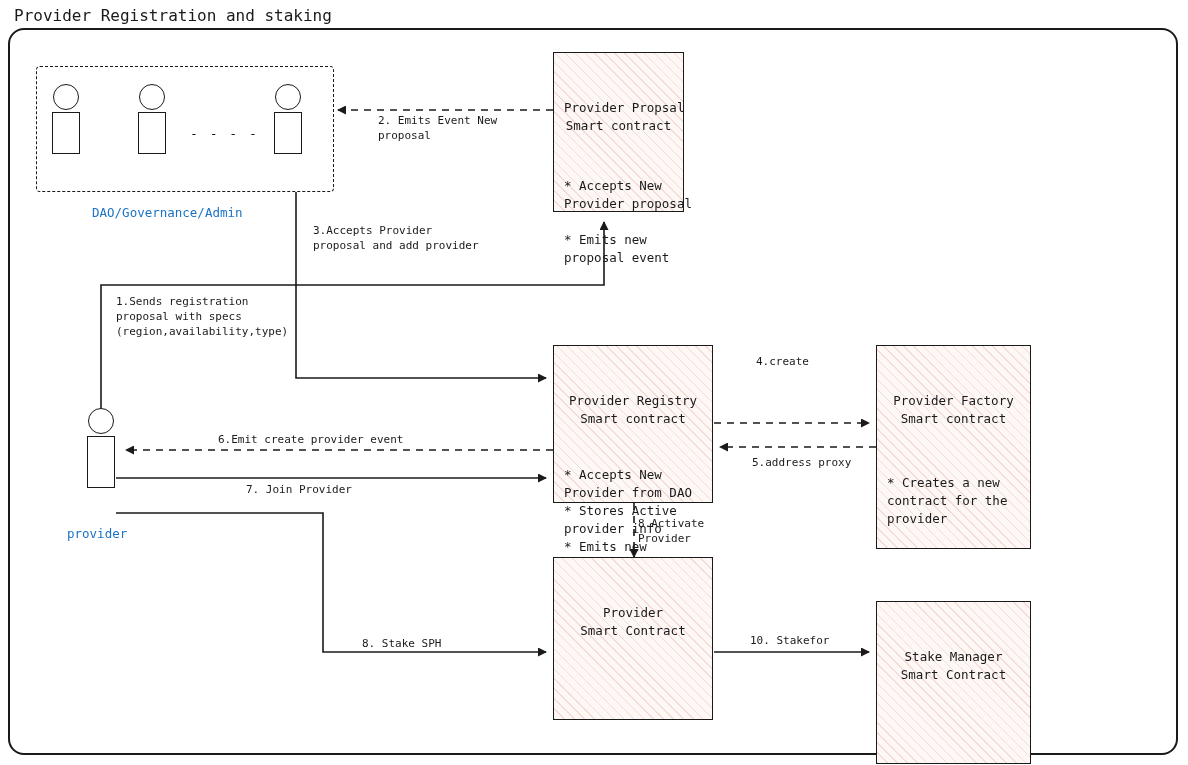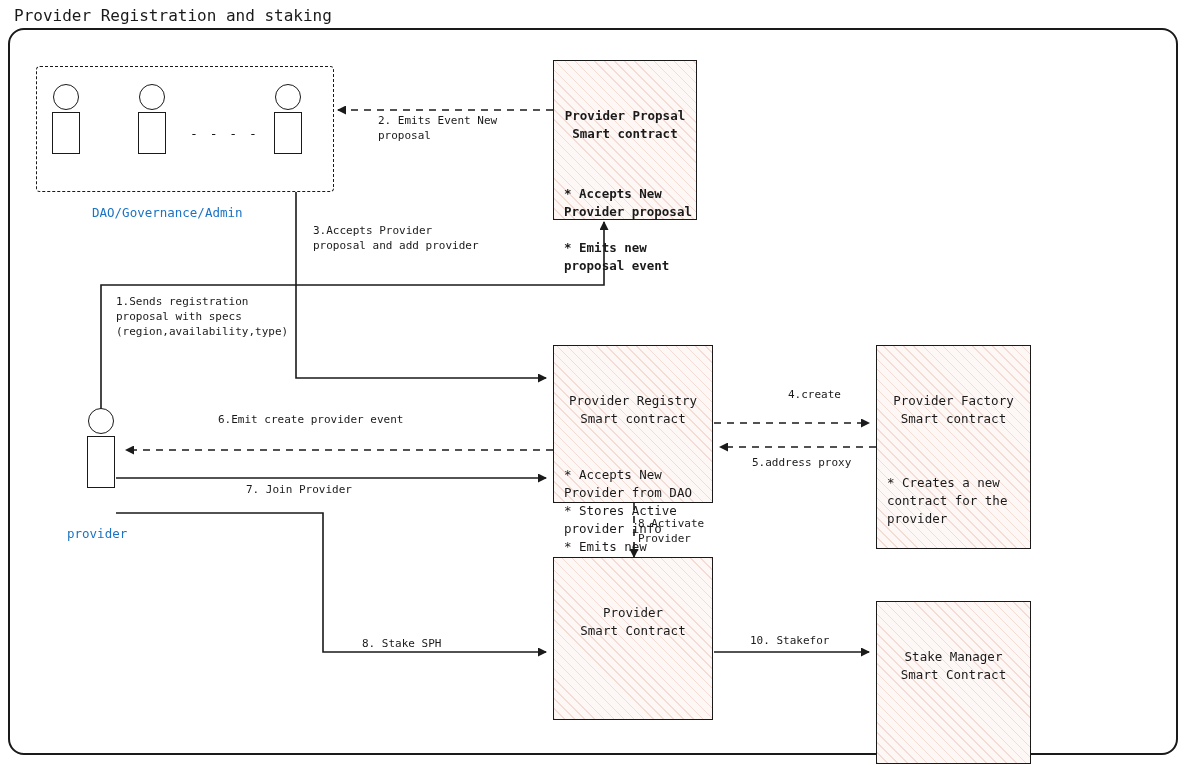--- a/index.html
+++ b/index.html
@@ -199,21 +199,21 @@
   <div class="ellipsis-dots" style="left:190px; top:126px;">- - - -</div>
 
   <div class="group-label" style="left:92px; top:205px;">DAO/Governance/Admin</div>
 
   <div class="provider-actor" style="position:absolute; left:87px; top:408px;">
     <div class="head"></div>
     <div class="body-rect"></div>
   </div>
   <div class="group-label" style="left:67px; top:526px;">provider</div>
 
-  <div class="node" style="left:553px; top:60px; width:144px; height:160px;font-weight:bold;">
+  <div class="node" style="left:553px; top:52px; width:131px; height:160px;">
     <span class="hdr">Provider Propsal
 Smart contract</span>
     <span class="body">* Accepts New
 Provider proposal
 
 * Emits new
 proposal event</span>
   </div>
 
   <div class="node" style="left:553px; top:345px; width:160px; height:158px;">
@@ -250,25 +250,25 @@
   <div class="edge-label" style="left:116px; top:294px;">1.Sends registration
 proposal with specs
 (region,availability,type)</div>
 
   <div class="edge-label" style="left:378px; top:113px;">2. Emits Event New
 proposal</div>
 
   <div class="edge-label" style="left:313px; top:223px;">3.Accepts Provider
 proposal and add provider</div>
 
-  <div class="edge-label" style="left:788px; top:354px;margin-top:33px;">4.create</div>
+  <div class="edge-label" style="left:756px; top:354px;">4.create</div>
 
   <div class="edge-label" style="left:752px; top:455px;">5.address proxy</div>
 
-  <div class="edge-label" style="left:218px; top:412px;">6.Emit create provider event</div>
+  <div class="edge-label" style="left:218px; top:432px;">6.Emit create provider event</div>
 
   <div class="edge-label" style="left:246px; top:482px;">7. Join Provider</div>
 
   <div class="edge-label" style="left:638px; top:516px;">8.Activate
 Provider</div>
 
   <div class="edge-label" style="left:362px; top:636px;">8. Stake SPH</div>
 
   <div class="edge-label" style="left:750px; top:633px;">10. Stakefor</div>
 

